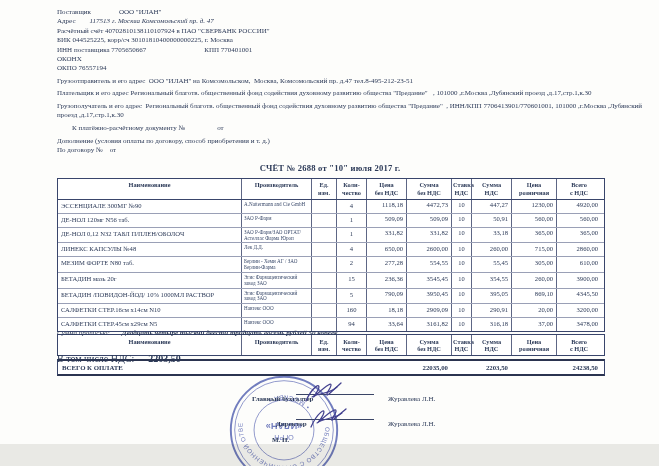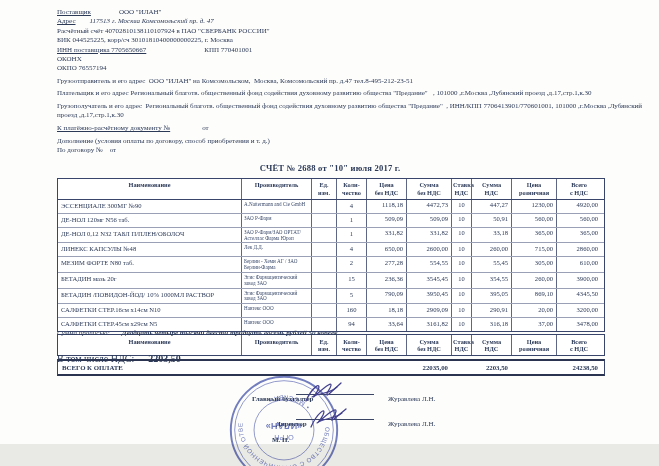--- a/index.html
+++ b/index.html
@@ -5,26 +5,26 @@
   html,body{margin:0;padding:0;}
   body{
     width:659px;height:466px;position:relative;overflow:hidden;
     background:#fdfdfb;
     font-family:"Liberation Serif", serif;
     color:#2c3a58;
   }
   .scan-edge{position:absolute;left:0;bottom:0;width:659px;height:22px;background:#e9e9e5;}
   .content{position:absolute;left:57px;top:8px;width:586px;}
   .hline{font-size:7px;line-height:9.4px;white-space:pre-wrap;}
-  .hline .lbl{display:inline-block;text-decoration:underline;}
+  .hline .lbl{display:inline-block;}
   .sp28{margin-left:28px;}
   .sp14{margin-left:14px;font-style:italic;}
   .kpp{display:inline-block;margin-left:58px;}
   .ot{display:inline-block;margin-left:32px;}
-  .gap4{margin-top:4px;}
+  .gap4{margin-top:4px;margin-left:15px;}
   .gap3{margin-top:3px;}
   .doc-title{font-size:8.6px;font-weight:bold;text-align:center;width:546px;margin:7px 0 5px 0;letter-spacing:.2px;}
   
   .tbl{width:546px;border:1.5px solid #39456b;background:#fff;}
   .trow{display:grid;grid-template-columns:183px 70px 25px 30px 40px 45px 20px 40px 45px 45px;}
   .trow + .trow{border-top:1px solid #9aa0b6;}
   .cell{border-left:1px solid #5d6685;padding:1px 2px;min-height:10px;}
   .trow .cell:first-child{border-left:none;}
   .hcell{font-weight:bold;font-size:6.3px;line-height:7.6px;text-align:center;white-space:pre-line;padding:2.5px 1px;}
   .hdr{border-bottom:1px solid #39456b;}

